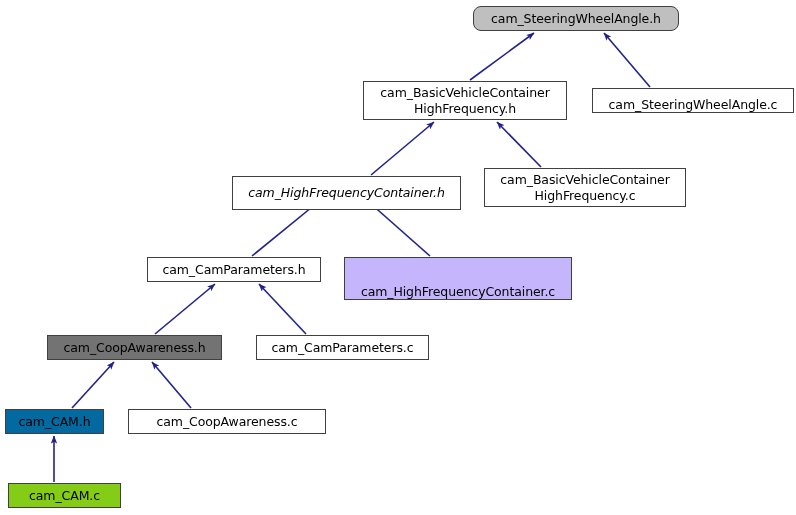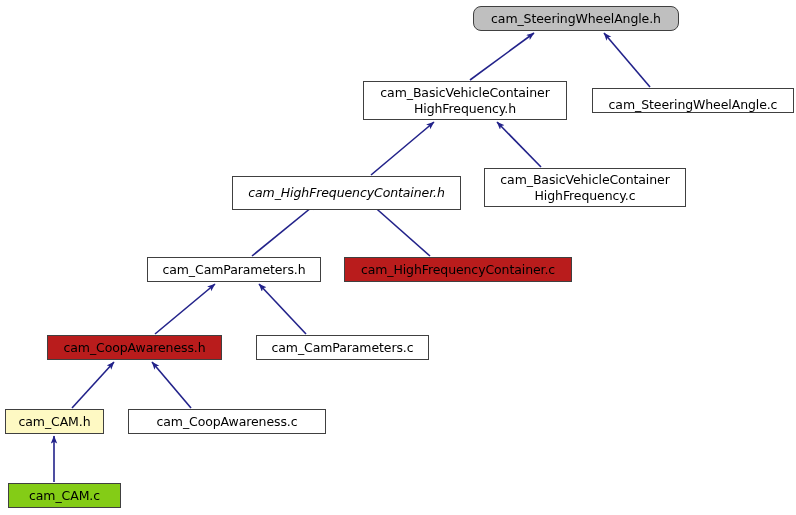--- a/index.html
+++ b/index.html
@@ -81,21 +81,21 @@
 
   <div id="node-layer">
       <div class="node-box highlight" style="left: 473px; top: 6px; width: 206px; height: 25px; border-color: rgb(64, 64, 64); background: rgb(191, 191, 191); border-radius: 8px;"><span class="node-label">cam_SteeringWheelAngle.h</span></div>
       <div class="node-box" style="left: 363px; top: 81px; width: 204px; height: 39px; border-color: rgb(64, 64, 64); background: rgb(255, 255, 255);"><span class="node-label">cam_BasicVehicleContainer
 HighFrequency.h</span></div>
       <div class="node-box" style="left: 592px; top: 88px; width: 202px; height: 25px; border-color: rgb(64, 64, 64); background: rgb(255, 255, 255); align-items: flex-end;"><span class="node-label">cam_SteeringWheelAngle.c</span></div>
       <div class="node-box" style="left: 232px; top: 176px; width: 229px; height: 34px; border-color: rgb(64, 64, 64); background: rgb(255, 255, 255); font-style: italic;"><span class="node-label">cam_HighFrequencyContainer.h</span></div>
       <div class="node-box" style="left: 484px; top: 168px; width: 202px; height: 39px; border-color: rgb(64, 64, 64); background: rgb(255, 255, 255);"><span class="node-label">cam_BasicVehicleContainer
 HighFrequency.c</span></div>
       <div class="node-box" style="left: 147px; top: 257px; width: 174px; height: 25px; border-color: rgb(64, 64, 64); background: rgb(255, 255, 255); justify-content: flex-end;"><span class="node-label">cam_CamParameters.h</span></div>
-      <div class="node-box" style="left: 344px; top: 257px; width: 228px; height: 25px; border-color: rgb(64, 64, 64); background: #b91c1c;"><span class="node-label">cam_HighFrequencyContainer.c</span></div>
-      <div class="node-box" style="left: 47px; top: 335px; width: 175px; height: 25px; border-color: rgb(64, 64, 64); background: #b91c1c;"><span class="node-label">cam_CoopAwareness.h</span></div>
+      <div class="node-box" style="left: 344px; top: 257px; width: 228px; height: 43px; border-color: rgb(64, 64, 64); background: #c4b5fd; align-items: flex-end;"><span class="node-label">cam_HighFrequencyContainer.c</span></div>
+      <div class="node-box" style="left: 47px; top: 335px; width: 175px; height: 25px; border-color: rgb(64, 64, 64); background: #737373;"><span class="node-label">cam_CoopAwareness.h</span></div>
       <div class="node-box" style="left: 256px; top: 335px; width: 173px; height: 25px; border-color: rgb(64, 64, 64); background: rgb(255, 255, 255);"><span class="node-label">cam_CamParameters.c</span></div>
-      <div class="node-box" style="left: 5px; top: 409px; width: 99px; height: 25px; border-color: rgb(64, 64, 64); background: #fef9c3;"><span class="node-label">cam_CAM.h</span></div>
+      <div class="node-box" style="left: 5px; top: 409px; width: 99px; height: 25px; border-color: rgb(64, 64, 64); background: #0369a1;"><span class="node-label">cam_CAM.h</span></div>
       <div class="node-box" style="left: 128px; top: 409px; width: 198px; height: 25px; border-color: rgb(64, 64, 64); background: rgb(255, 255, 255);"><span class="node-label">cam_CoopAwareness.c</span></div>
       <div class="node-box" style="left: 8px; top: 483px; width: 113px; height: 25px; border-color: rgb(64, 64, 64); background: #84cc16;"><span class="node-label">cam_CAM.c</span></div>
     </div>
 
 </div>
 
 </body></html>

